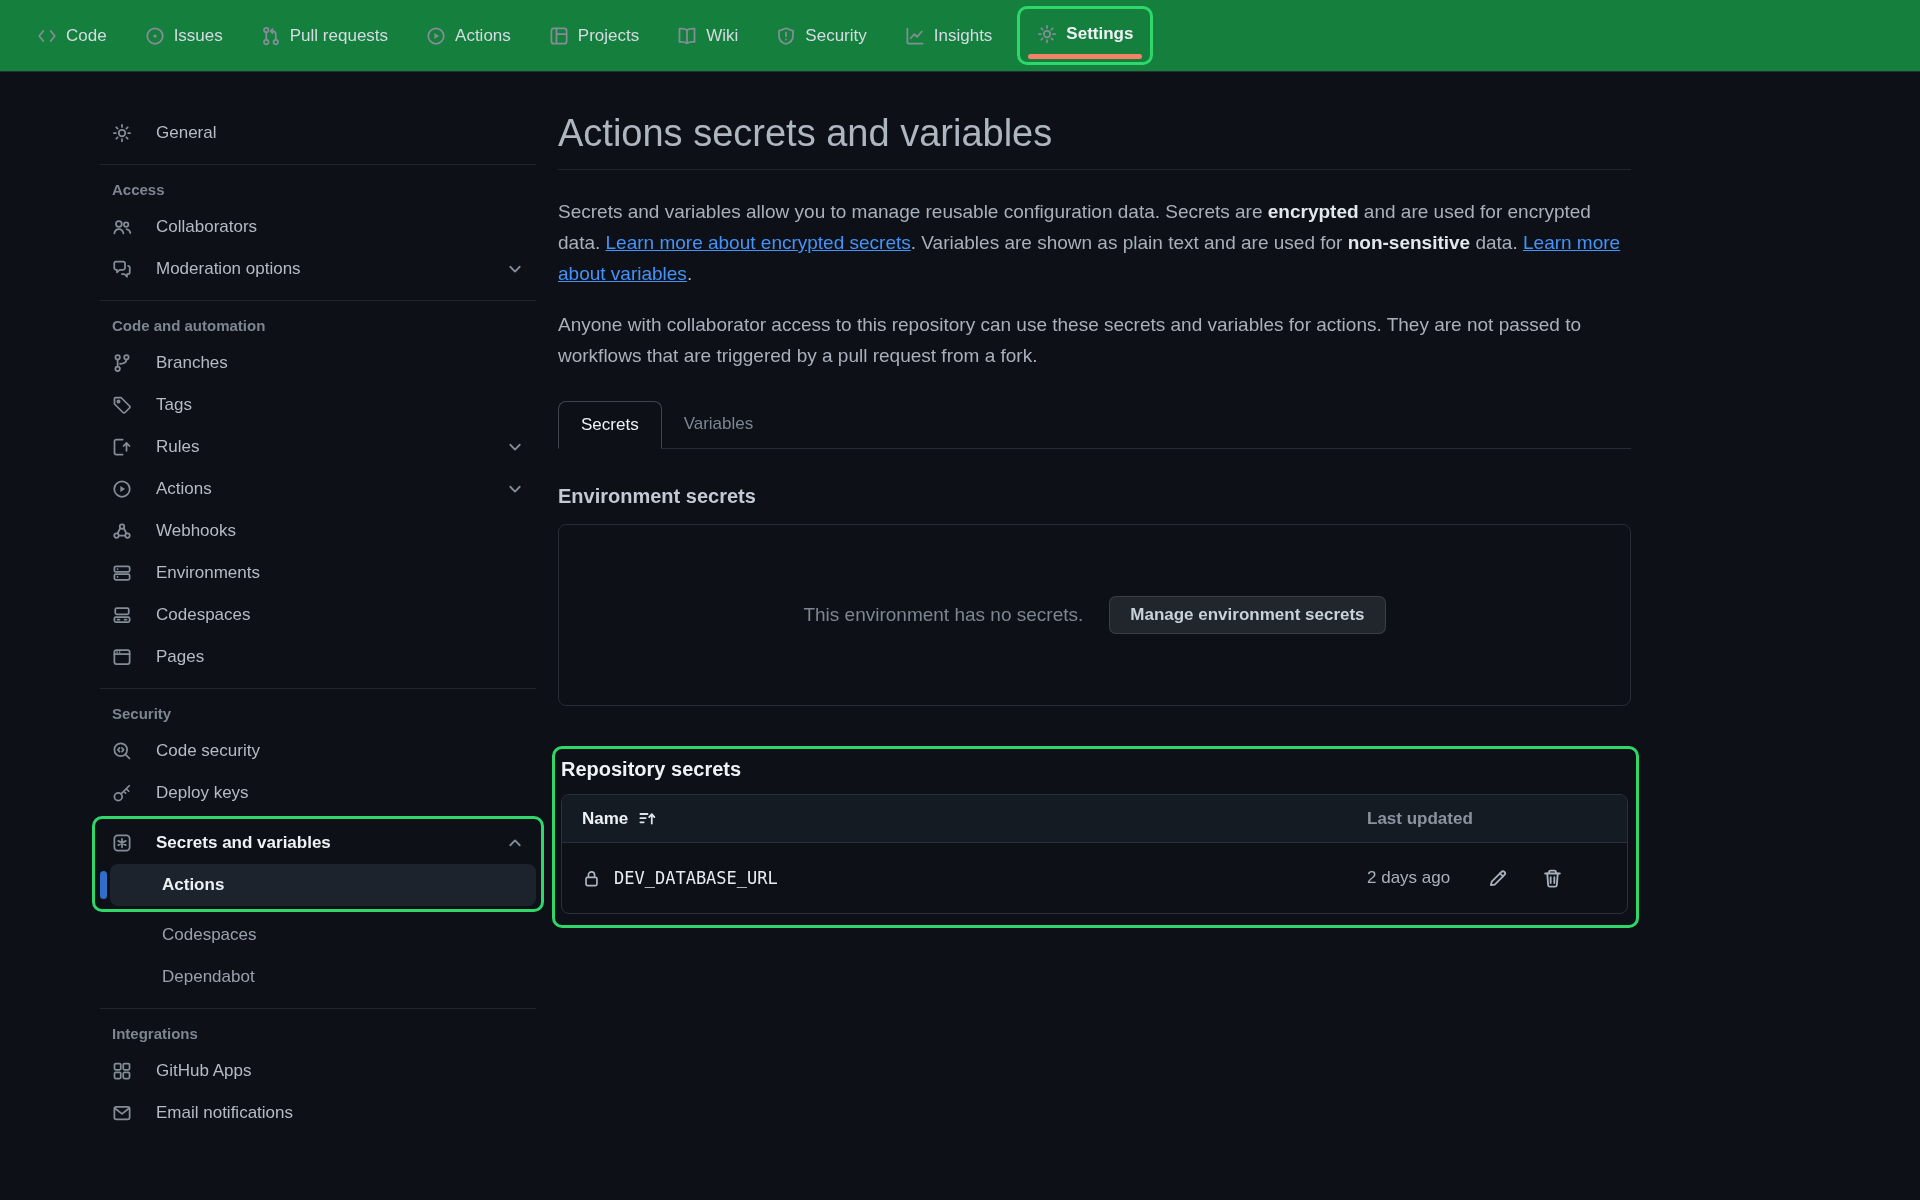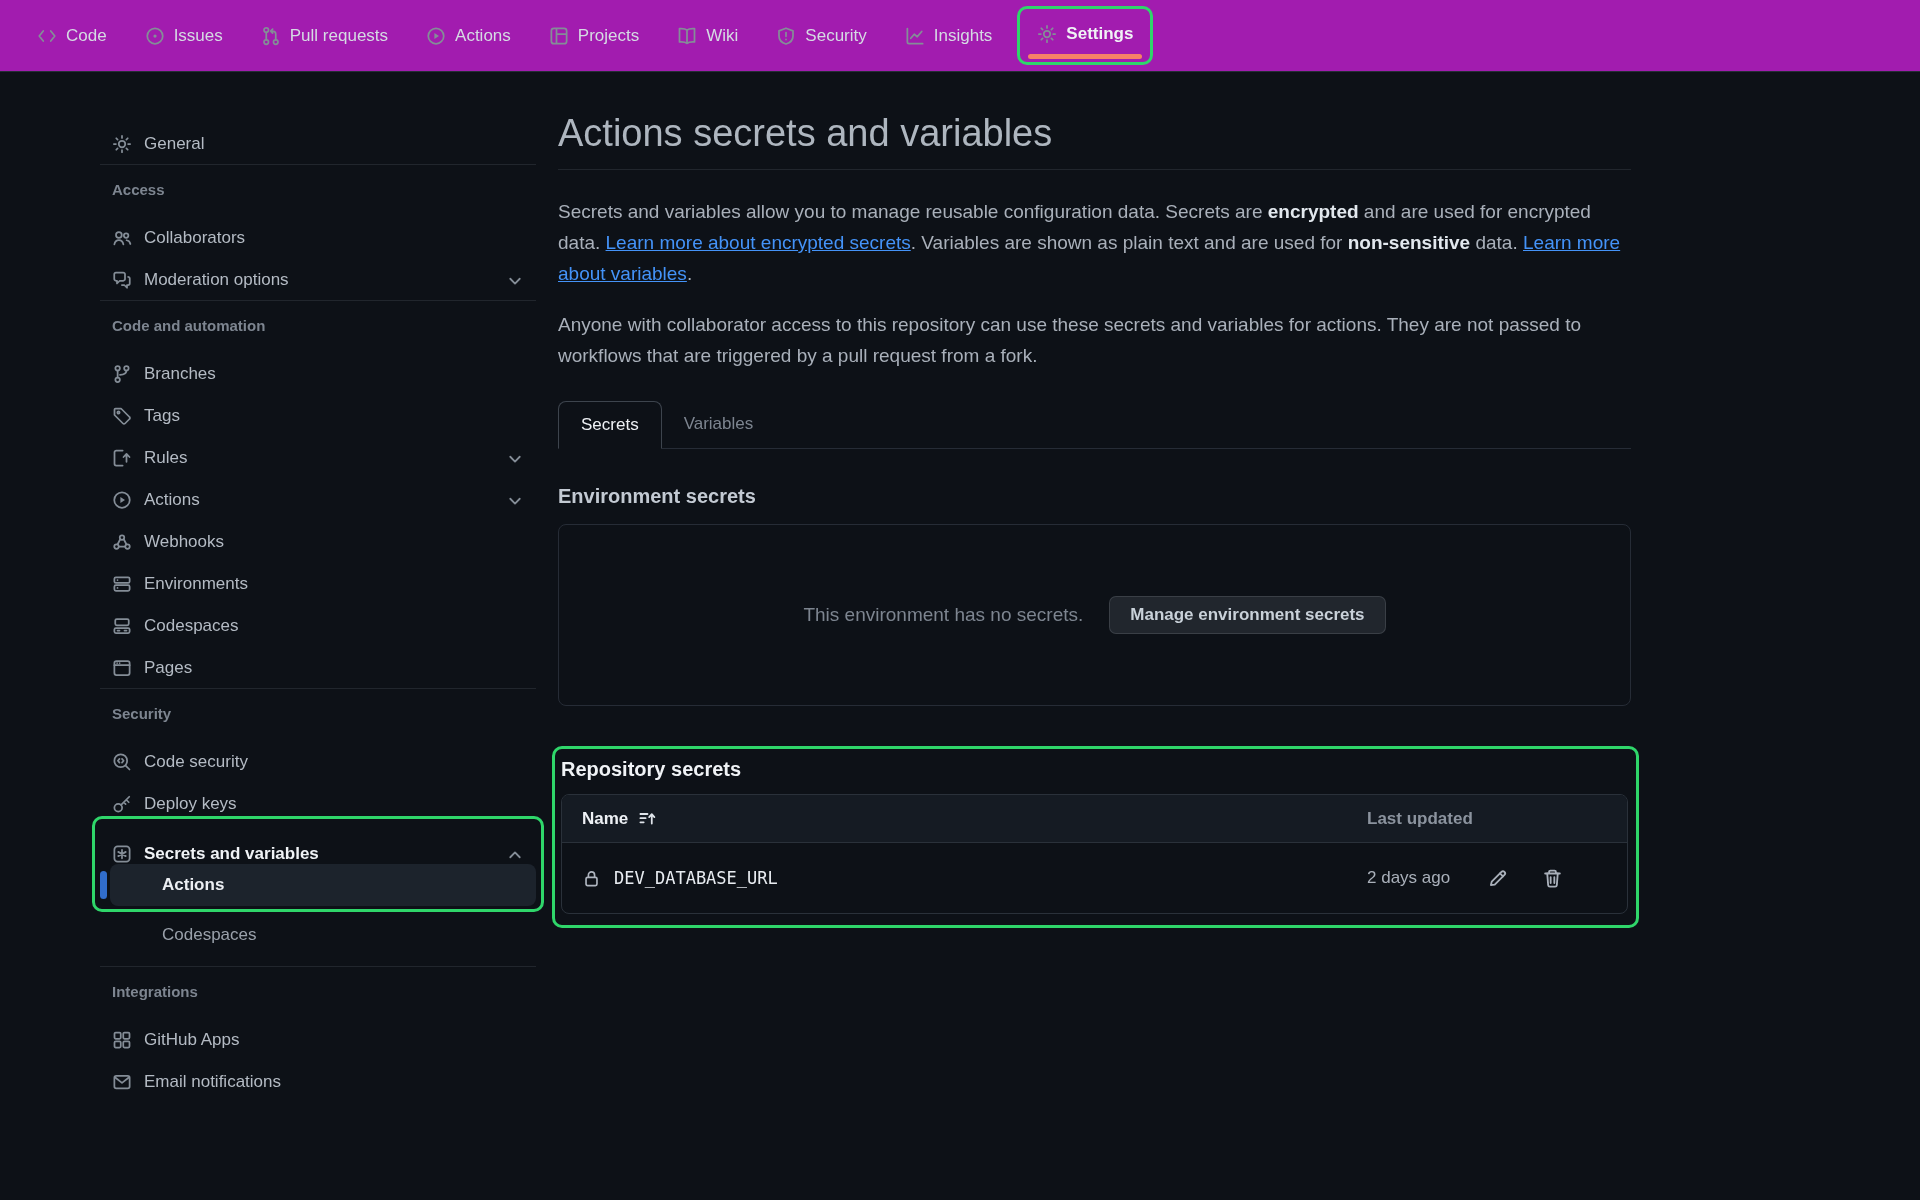--- a/index.html
+++ b/index.html
@@ -7,21 +7,21 @@
   body {
     background: #0d1117;
     font-family: "Liberation Sans", "DejaVu Sans", sans-serif;
     color: #a9b0ba;
     -webkit-font-smoothing: antialiased;
   }
   svg { display: block; }
 
   
   .nav {
-    height: 72px; background: #a21caf;
+    height: 72px; background: #15803d;
     border-bottom: 1px solid #262c36;
     display: flex; align-items: stretch; padding-left: 24px;
   }
   .nav-tab {
     display: flex; align-items: center; gap: 9px;
     padding: 0 13px; margin-right: 12px;
     font-size: 17px; color: #d5dbe3; cursor: pointer; white-space: nowrap;
   }
   .nav-tab .icon { color: #848d97; }
   .nav-tab-annotation {
@@ -36,21 +36,21 @@
     position: absolute; left: 8px; right: 8px; bottom: 3px; height: 5px;
     background: #f78166; border-radius: 3px;
   }
 
   
   .page { display: flex; align-items: flex-start; }
 
   
   .sidebar { width: 436px; margin: 40px 0 0 100px; flex: none; font-size: 17px; }
   .side-item {
-    display: flex; align-items: flex-end; gap: 12px;
+    display: flex; align-items: center; gap: 24px;
     height: 42px; padding: 0 12px; border-radius: 8px;
     color: #b4bbc4; cursor: pointer;
   }
   .side-item .icon { color: #848d97; flex: none; }
   .side-item .grow { flex: 1; }
   .side-item .chev { color: #848d97; }
   .side-label {
     font-size: 15px; font-weight: 700; color: #7d8590;
     padding: 0 12px; margin: 16px 0 8px 0;
   }
@@ -408,20 +408,23 @@
         </span>
       </div>
       <div class="sub-item sub-selected">
         <span class="accent-bar"></span>
         <span>Actions</span>
       </div>
     </div>
 
     <div class="sub-item">
       <span>Codespaces</span>
+    </div>
+    <div class="sub-item">
+      <span>Dependabot</span>
     </div>
 
     <div class="divider"></div>
     <div class="side-label">Integrations</div>
 
     <div class="side-item">
       <span class="icon">
         <svg viewBox="0 0 16 16" width="20" height="20" fill="none" stroke="currentColor" stroke-width="1.4">
             <rect x="2" y="2" width="5" height="5" rx="1"></rect>
             <rect x="9" y="2" width="5" height="5" rx="1"></rect>

